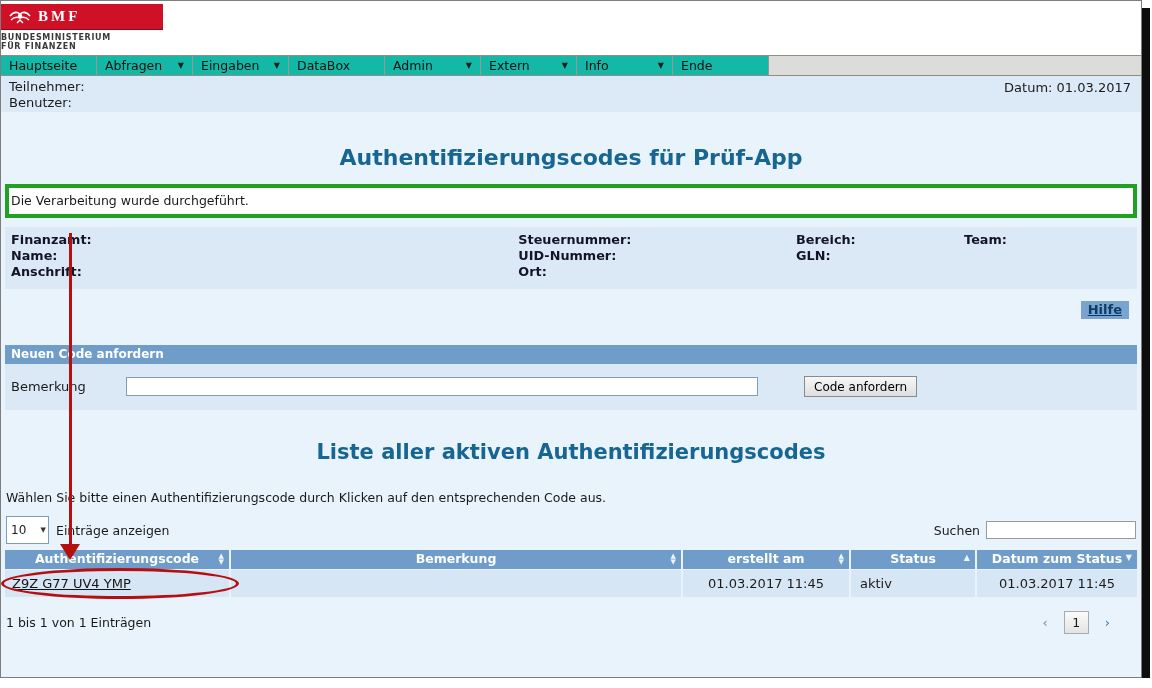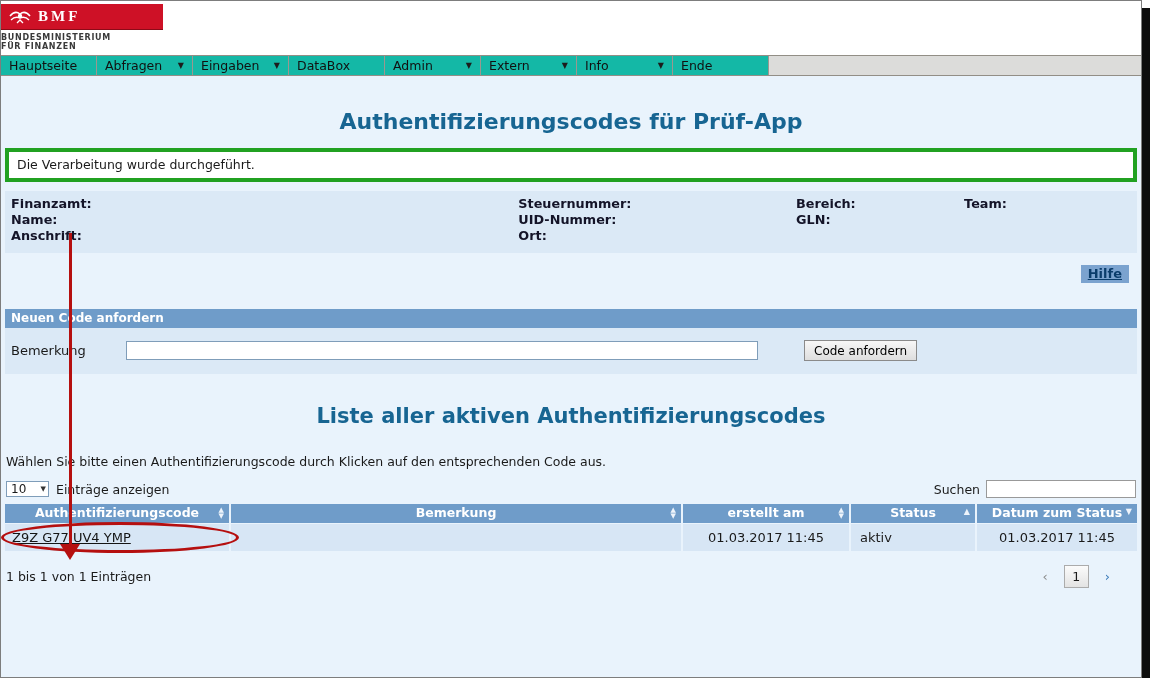--- a/index.html
+++ b/index.html
@@ -41,42 +41,42 @@
 
   
   .session { height:36px; background:#dce9f6; padding:3px 10px 0 8px; position:relative; line-height:16px; font-size:13px; }
   .session .datum { position:absolute; right:10px; top:4px; }
 
   
   .h1 { margin-top:33px; text-align:center; color:#176592; font-weight:700; font-size:22px; }
   .h2 { margin-top:30px; text-align:center; color:#176592; font-weight:700; font-size:21px; }
 
   
-  .success { margin:14px 4px 0 4px; background:#fff; border:4px solid #21a121; height:34px; line-height:26px; padding-left:8px; font-size:12.5px; }
+  .success { margin:14px 4px 0 4px; background:#fff; border:4px solid #21a121; height:34px; line-height:26px; padding-left:2px; font-size:12.5px; }
 
   
   .info { margin:9px 4px 0 4px; background:#dbe9f6; padding:5px 6px 9px 6px; }
   .info-grid { display:grid; grid-template-columns:45.3% 24.8% 15% auto; font-weight:700; font-size:12.8px; line-height:16px; color:#141428; }
 
   
   .hilfe-row { margin:12px 12px 0 0; text-align:right; }
   .hilfe { display:inline-block; background:#7ba3cf; padding:1px 7px 2px 7px; }
   .hilfe a { color:#0b3d6b; font-weight:700; text-decoration:underline; font-size:13px; cursor:pointer; }
 
   
   .section-bar { margin:26px 4px 0 4px; background:#6f9cc9; color:#fff; font-weight:700; font-size:12px; padding:2px 0 3px 6px; }
   .bemerkung-row { margin:0 4px; background:#dbe9f6; padding:12px 0 13px 0; display:flex; align-items:center; }
   .bemerkung-label { margin-left:6px; width:115px; font-size:13px; }
   .bemerkung-input { width:632px; height:19px; border:1px solid #7f9db9; background:#fff; font-size:12px; padding:0 3px; font-family:inherit; }
   .code-btn { margin-left:46px; height:21px; padding:0 9px; background:linear-gradient(#f7f7f7,#dedede); border:1px solid #8a8a8a; font-size:12px; font-family:inherit; color:#000; cursor:pointer; }
 
   
   .instruction { margin:26px 0 0 5px; font-size:12.5px; }
   .controls { margin:11px 5px 0 5px; display:flex; align-items:center; font-size:12.5px; }
-  .select-box { width:43px; height:16px; background:#fff; border:1px solid #7f9db9; display:flex; align-items:center; justify-content:space-between; padding:0 2px 0 4px; font-size:12px; cursor:default; }
+  .select-box { width:43px; height:28px; background:#fff; border:1px solid #7f9db9; display:flex; align-items:center; justify-content:space-between; padding:0 2px 0 4px; font-size:12px; cursor:default; }
   .select-box .arrow { font-size:7px; color:#333; }
   .entries-label { margin-left:7px; }
   .spacer { flex:1; }
   .search-label { margin-right:6px; }
   .search-input { width:150px; height:18px; border:1px solid #999; background:#fff; font-size:12px; padding:0 3px; font-family:inherit; }
 
   
   .table { margin:6px 4px 0 4px; }
   .thead, .trow { display:grid; grid-template-columns:224px 450px 166px 124px 1fr; column-gap:2px; }
   .th { background:#6f9cc9; color:#fff; font-weight:700; font-size:12.5px; height:19px; line-height:18px; text-align:center; position:relative; cursor:pointer; }
@@ -156,20 +156,25 @@
       <span>Info</span>
         <span class="arrow">▼</span>
     </div>
     <div class="nav-item">
       <span>Ende</span>
         <span class="arrow"></span>
     </div>
     <div class="nav-fill"></div>
   </div>
 
+  <div class="session">
+    <div>Teilnehmer:</div>
+    <div>Benutzer:</div>
+    <div class="datum">Datum: 01.03.2017</div>
+  </div>
 
   <div class="h1">Authentifizierungscodes für Prüf-App</div>
 
   <div class="success">
     <span>Die Verarbeitung wurde durchgeführt.</span>
   </div>
 
   <div class="info">
     <div class="info-grid">
       <div>Finanzamt:</div>

